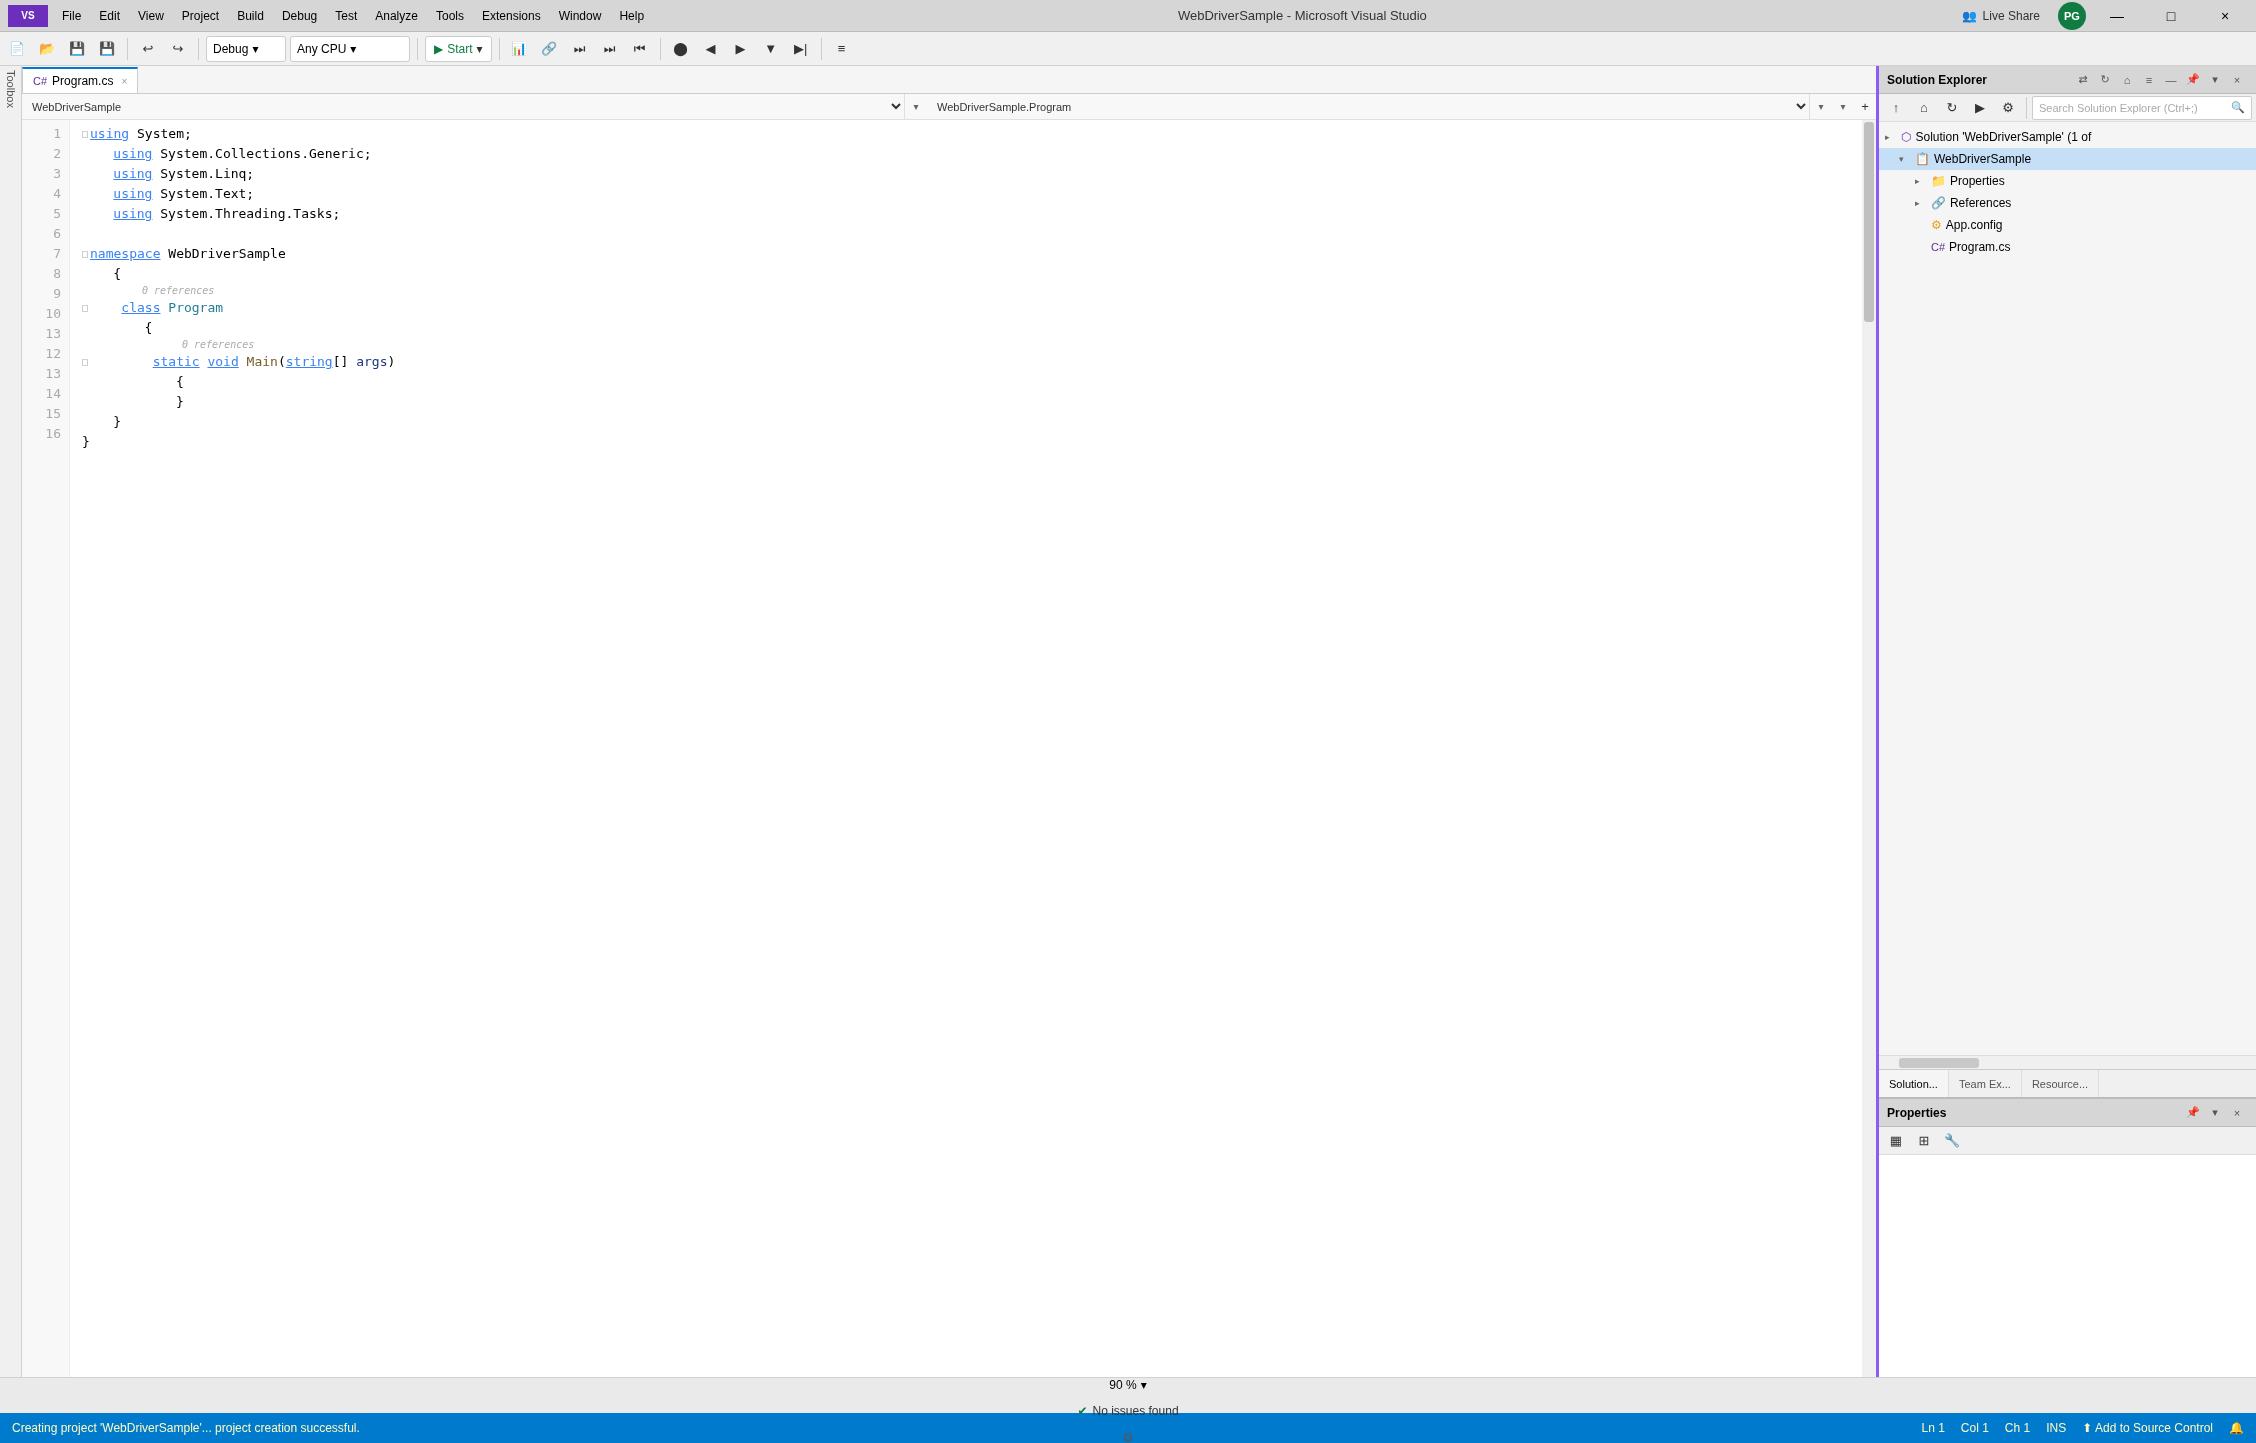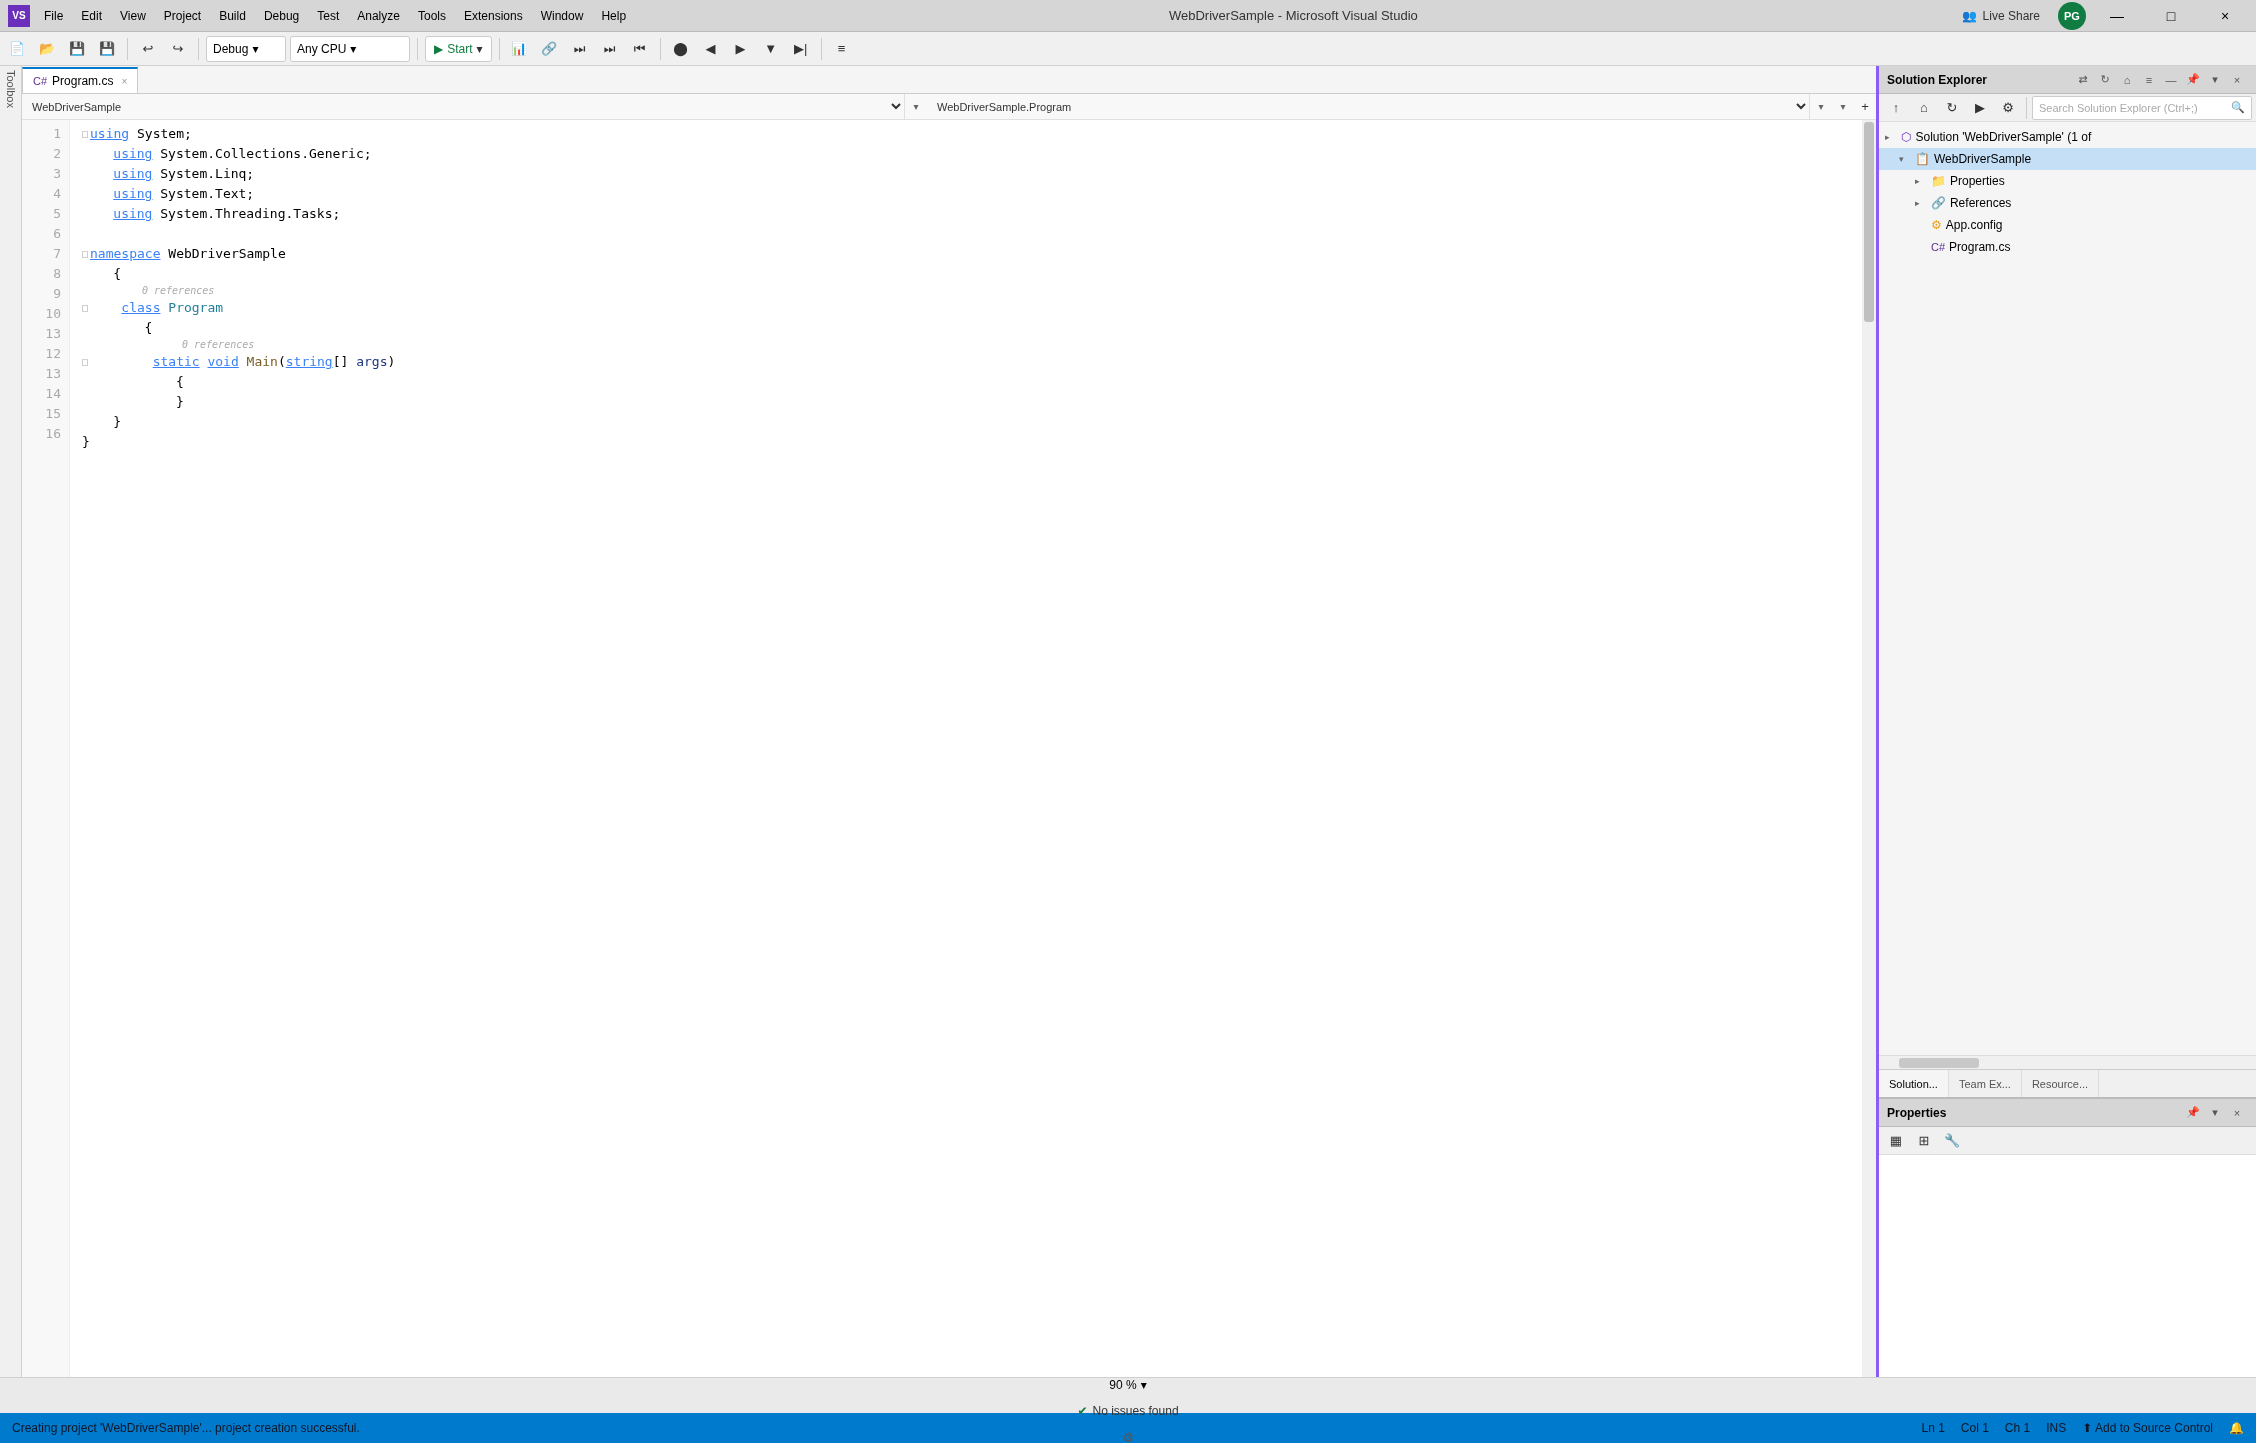--- a/index.html
+++ b/index.html
@@ -9,21 +9,21 @@
     #title-bar {
       height: 32px;
       background: #d6d6d6;
       display: flex;
       align-items: center;
       justify-content: space-between;
       padding: 0 8px;
       border-bottom: 1px solid #bbb;
     }
     #title-bar-left { display: flex; align-items: center; gap: 6px; }
-    .vs-logo { width: 22px; height: 22px; background: #6b2fbb; display: inline-flex; align-items: center; justify-content: center; color: white; font-size: 10px; font-weight: bold; }
+    .vs-logo { width: 40px; height: 22px; background: #6b2fbb; display: inline-flex; align-items: center; justify-content: center; color: white; font-size: 10px; font-weight: bold; }
     #menu-bar { display: flex; align-items: center; gap: 2px; font-size: 12px; }
     .menu-item { padding: 4px 8px; cursor: pointer; border-radius: 3px; }
     #title-center { font-size: 13px; color: #333; font-weight: normal; }
     #title-bar-right { display: flex; align-items: center; gap: 8px; }
     .title-btn { width: 46px; height: 32px; display: flex; align-items: center; justify-content: center; cursor: pointer; font-size: 14px; }
     .live-share-btn { display: flex; align-items: center; gap: 5px; padding: 4px 10px; background: transparent; border: none; cursor: pointer; font-size: 12px; color: #333; }
     .user-avatar { width: 28px; height: 28px; border-radius: 50%; background: #107c41; display: flex; align-items: center; justify-content: center; color: white; font-size: 11px; font-weight: bold; }
 
     
     #toolbar {
@@ -102,21 +102,21 @@
     .sol-tab.active { background: #f5f5f5; color: #000; }
 
     
     #props-panel { height: 280px; border-top: 2px solid #bbb; display: flex; flex-direction: column; }
     #props-header { height: 28px; background: #d6d6d6; display: flex; align-items: center; justify-content: space-between; padding: 0 8px; border-bottom: 1px solid #bbb; }
     #props-title { font-size: 12px; font-weight: bold; flex: 1; }
     #props-toolbar { height: 28px; background: #f0f0f0; display: flex; align-items: center; gap: 2px; padding: 0 4px; border-bottom: 1px solid #ddd; }
     #props-content { flex: 1; background: white; }
 
     
-    #status-bar { height: 30px; background: #007acc; display: flex; align-items: center; padding: 0 12px; gap: 16px; color: #0f172a; font-size: 12px; }
+    #status-bar { height: 30px; background: #007acc; display: flex; align-items: center; padding: 0 12px; gap: 16px; color: #fef9c3; font-size: 12px; }
     #status-bar-right { margin-left: auto; display: flex; gap: 16px; align-items: center; }
 
     
     #info-bar { height: 36px; background: #eaeaea; display: flex; align-items: center; padding: 0 10px; gap: 12px; border-top: 1px solid #d0d0d0; flex-direction: column; }
     .zoom-select { display: flex; align-items: center; gap: 4px; font-size: 12px; }
     .no-issues { display: flex; align-items: center; gap: 5px; font-size: 12px; color: #333; }
     .check-icon { color: #107c41; }
     .settings-icon { font-size: 13px; color: #555; cursor: pointer; }
 
     

